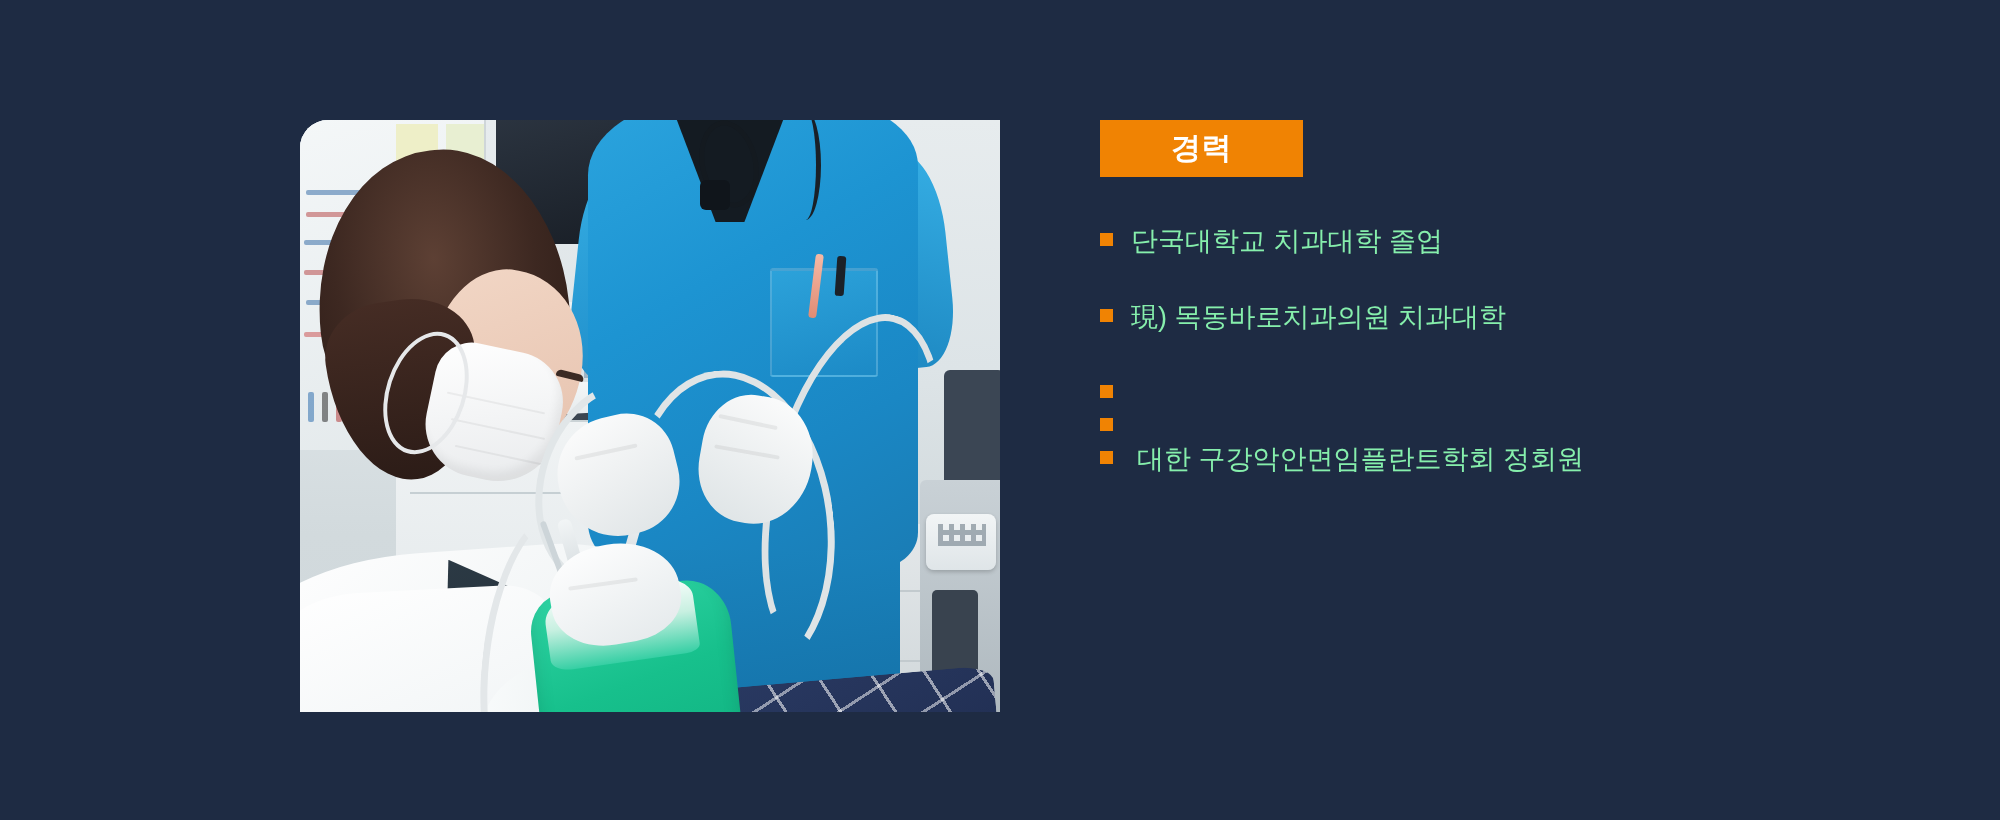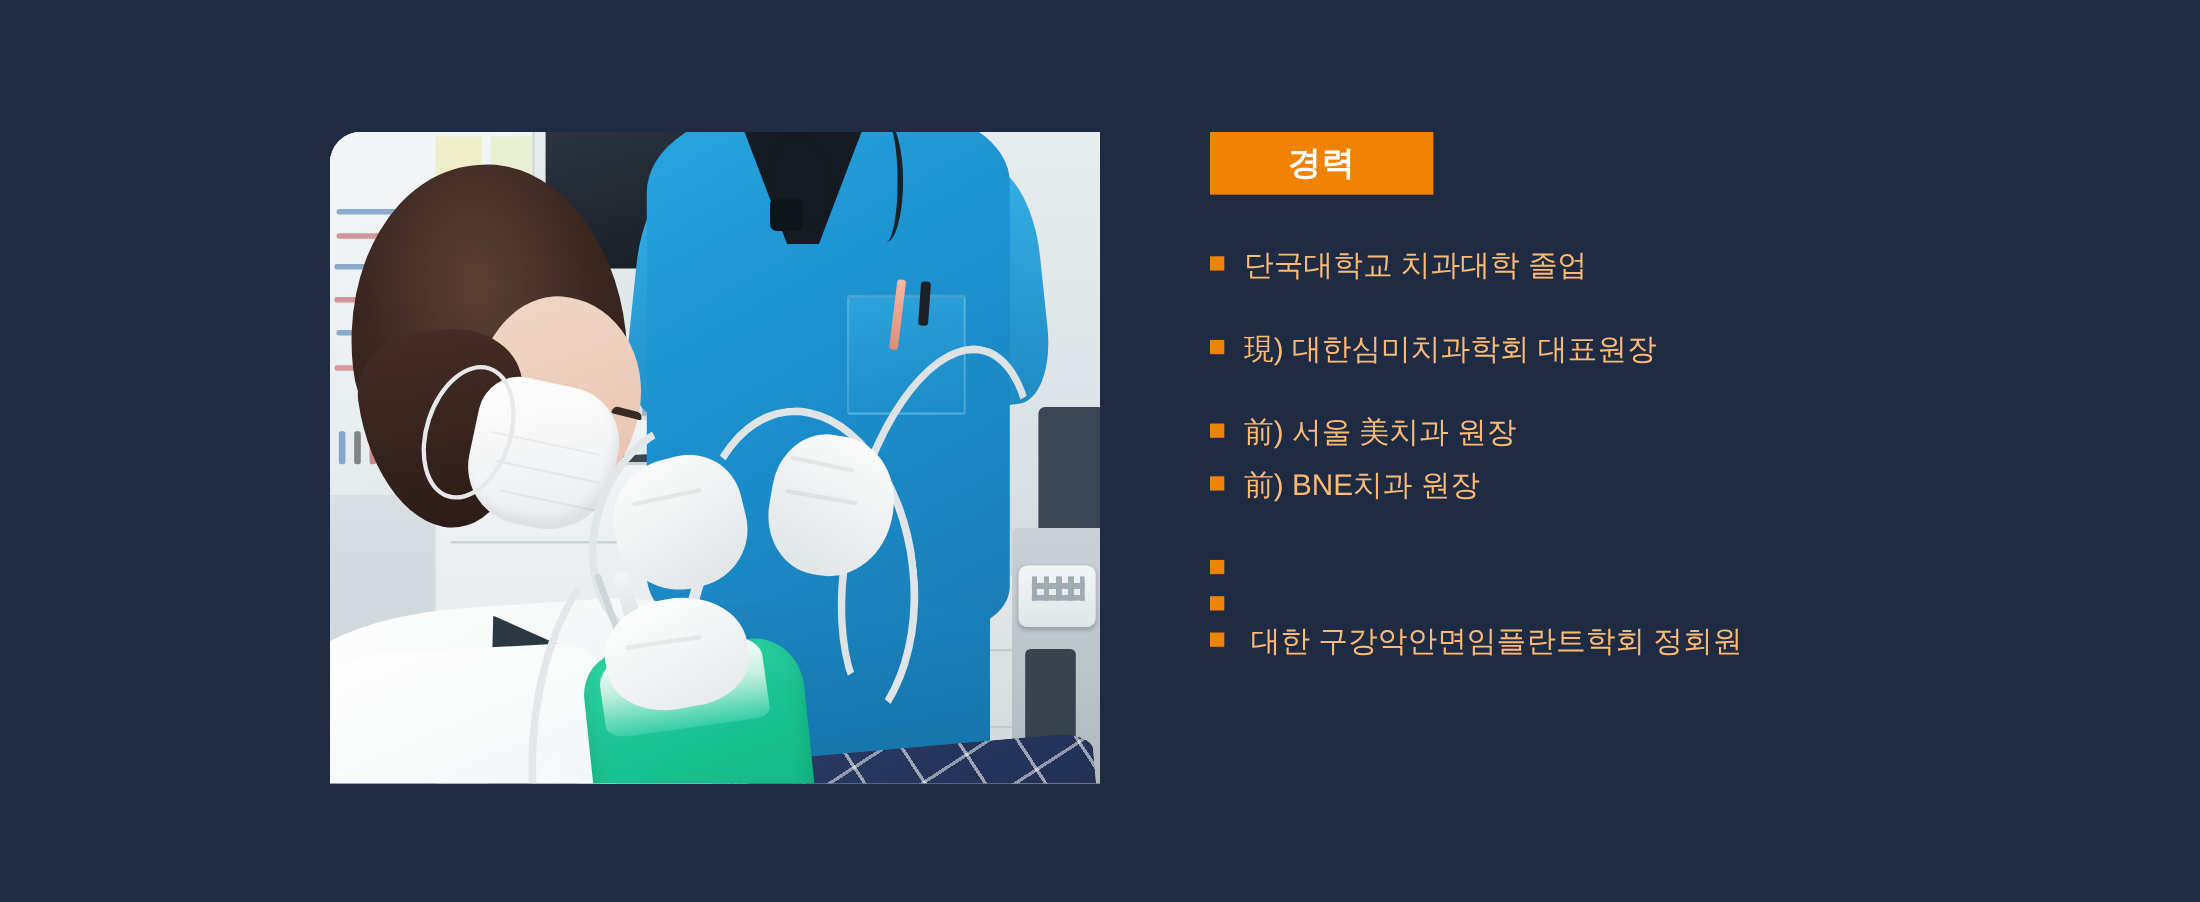--- a/index.html
+++ b/index.html
@@ -365,21 +365,21 @@
   .bullet {
     width: 13px;
     height: 13px;
     background: #f08303;
     flex: 0 0 13px;
     margin-top: 12px;
     margin-right: 18px;
   }
   .group.indented .bullet { margin-right: 24px; }
   .item-text {
-    color: #fdba74;
+    color: #86efac;
     font-size: 27px;
     line-height: 40px;
     white-space: nowrap;
   }
 </style>
 </head>
 <body>
 
 <div class="stage">
 
@@ -488,34 +488,24 @@
       <div class="group">
         <div class="item">
           <span class="bullet"></span>
           <span class="item-text">단국대학교 치과대학 졸업</span>
         </div>
       </div>
 
       <div class="group">
         <div class="item">
           <span class="bullet"></span>
-          <span class="item-text">現) 대한심미치과학회 대표원장</span>
+          <span class="item-text">現) 목동바로치과의원 치과대학</span>
         </div>
       </div>
 
-      <div class="group">
-        <div class="item">
-          <span class="bullet"></span>
-          <span class="item-text">前) 서울 美치과 원장</span>
-        </div>
-        <div class="item">
-          <span class="bullet"></span>
-          <span class="item-text">前) BNE치과 원장</span>
-        </div>
-      </div>
 
       <div class="group indented">
         <div class="item">
           <span class="bullet"></span>
         </div>
         <div class="item">
           <span class="bullet"></span>
         </div>
         <div class="item">
           <span class="bullet"></span>

